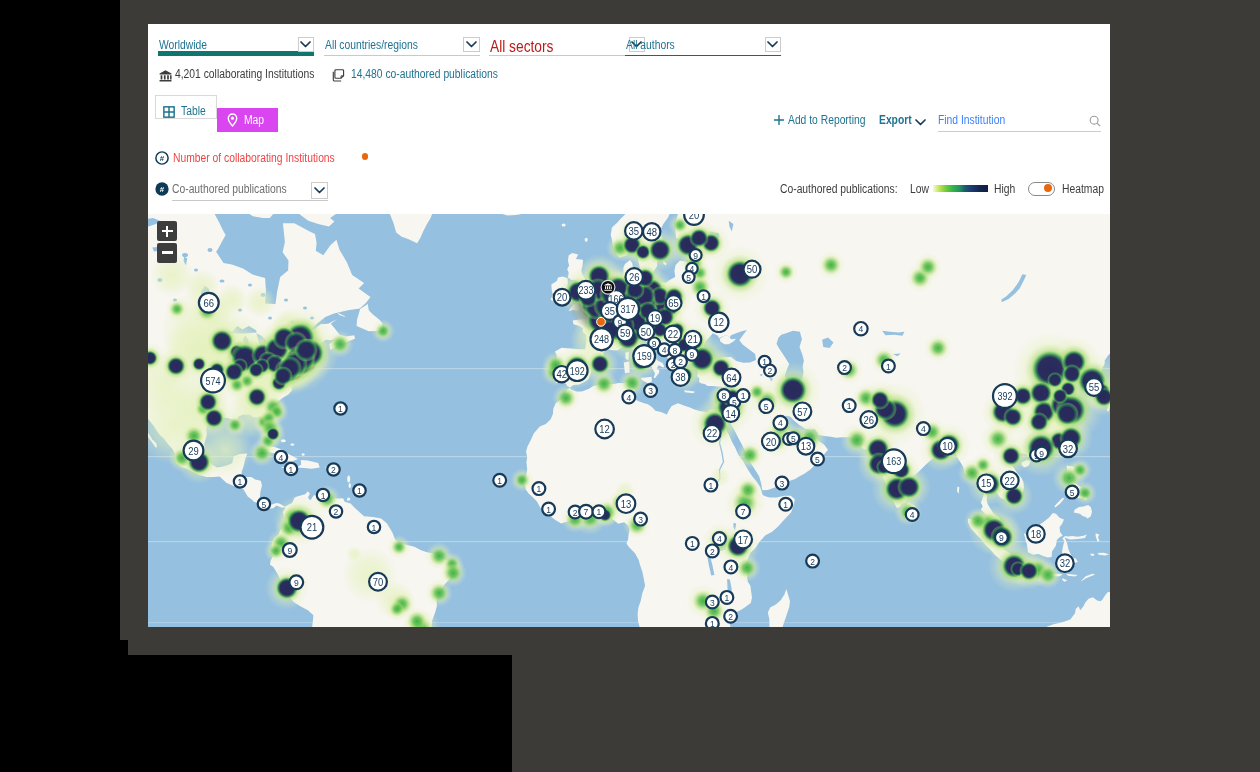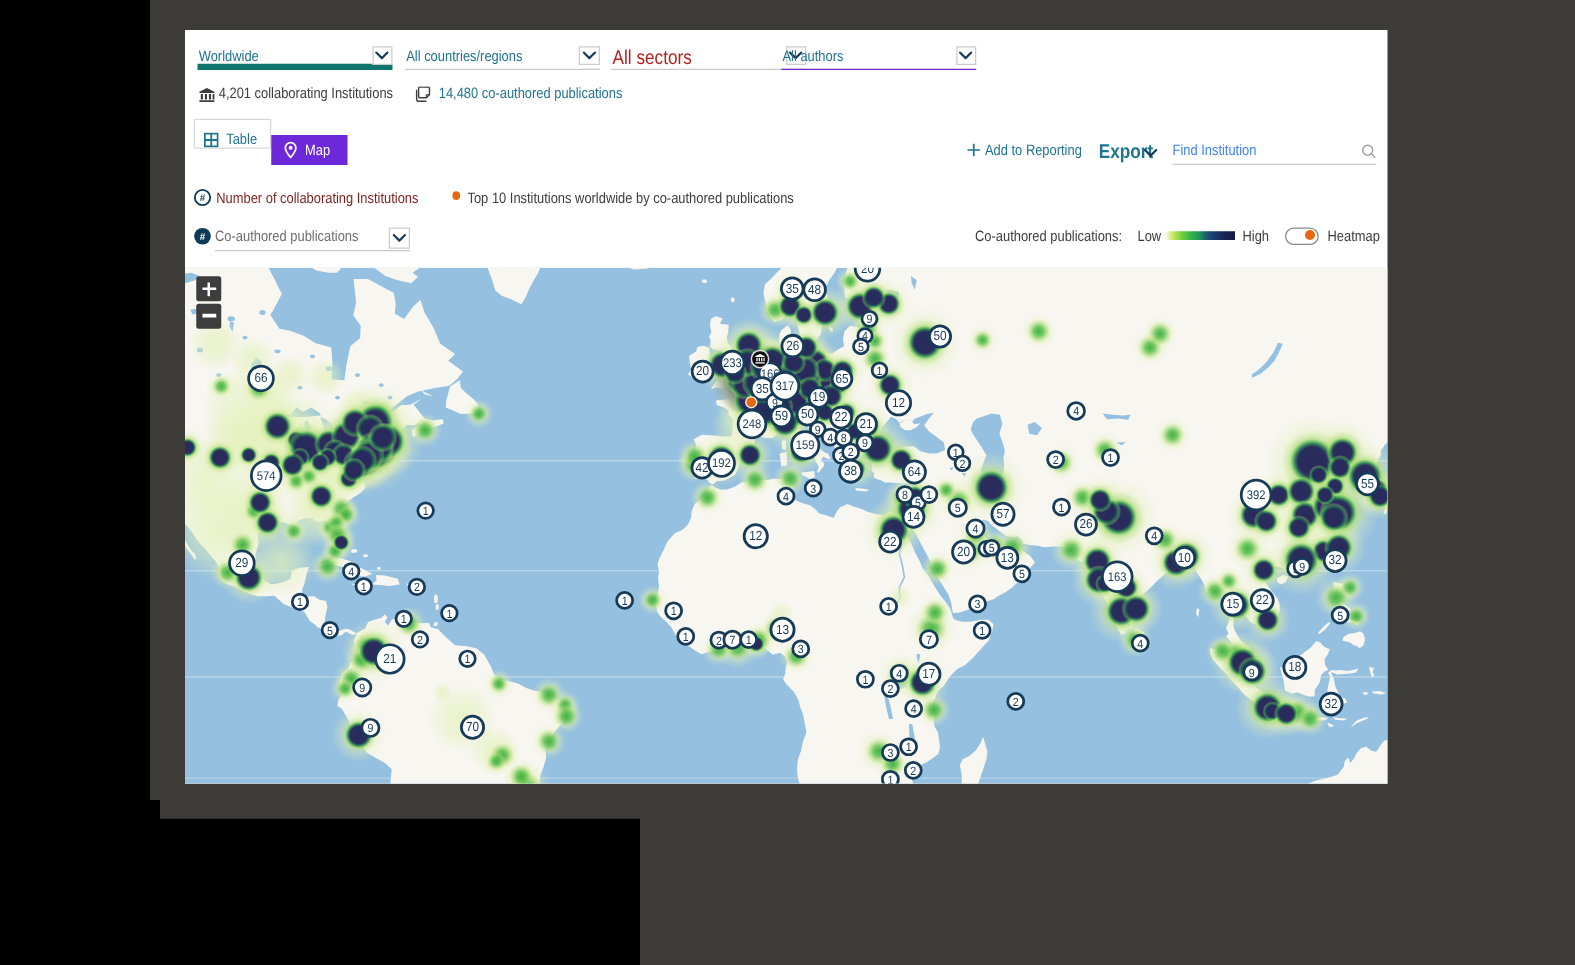--- a/index.html
+++ b/index.html
@@ -54,57 +54,56 @@
     <div class="abs" style="left:202.5px;top:43px;font-size:12px;color:#1e7391"><span class="t">14,480 co-authored publications</span></div>
     <div class="abs" style="left:7px;top:71px;width:62px;height:24px;border:1px solid #d9d9d9;background:#fff;display:flex;align-items:flex-end;justify-content:center;gap:6px">
       <svg width="12" height="12" viewBox="0 0 14 14" style="display:block">
         <g fill="none" stroke="#1e7391" stroke-width="1.7">
           <rect x="1" y="1" width="12" height="12"></rect>
           <path d="M7 1 v12 M1 7 h12"></path>
         </g>
       </svg>
       <span style="font-size:12px;color:#1e7391"><span class="t">Table</span></span>
     </div>
-    <div class="abs" style="left:69px;top:83.5px;width:61px;height:24px;background:#6d28d9;display:flex;align-items:center;justify-content:center;gap:6px">
+    <div class="abs" style="left:69px;top:83.5px;width:61px;height:24px;background:#d946ef;display:flex;align-items:center;justify-content:center;gap:6px">
       <svg width="11" height="14" viewBox="0 0 12 15" style="display:block">
         <path d="M6 1 a4.6 4.6 0 0 1 4.6 4.6 C10.6 8.8 6 14 6 14 S1.4 8.8 1.4 5.6 A4.6 4.6 0 0 1 6 1 Z" fill="none" stroke="#fff" stroke-width="1.5"></path>
         <circle cx="6" cy="5.5" r="1.7" fill="#fff"></circle>
       </svg>
       <span style="font-size:12px;color:#fff"><span class="t">Map</span></span>
     </div>
     <div class="abs" style="left:625px;top:89.5px">
       <svg width="12" height="12" viewBox="0 0 13 13" style="display:block">
         <path d="M6.5 1 v11 M1 6.5 h11" stroke="#1e7391" stroke-width="1.5"></path>
       </svg>
     </div>
     <div class="abs" style="left:640px;top:88.5px;font-size:12px;color:#1e7391"><span class="t">Add to Reporting</span></div>
-    <div class="abs" style="left:731px;top:88.5px;font-size:16px;font-weight:bold;color:#1e7391"><span class="t">Export</span></div>
+    <div class="abs" style="left:731px;top:88.5px;font-size:12px;font-weight:bold;color:#1e7391"><span class="t">Export</span></div>
     <div class="abs" style="left:767px;top:95px">
       <svg width="11" height="7" viewBox="0 0 11 7" style="display:block">
         <path d="M1 1 L5.5 5.5 L10 1" fill="none" stroke="#173a58" stroke-width="1.7" stroke-linecap="round" stroke-linejoin="round"></path>
       </svg>
     </div>
     <div class="abs" style="left:789.5px;top:87px;width:163px;height:20.5px;border-bottom:1px solid #ccc">
       <div class="abs" style="left:0;top:2px;font-size:12px;color:#3b82f6"><span class="t">Find Institution</span></div>
       <div class="abs" style="right:0px;top:4px">
         <svg width="12" height="12" viewBox="0 0 14 14" style="display:block">
           <circle cx="6" cy="6" r="4.6" fill="none" stroke="#9a9a9a" stroke-width="1.3"></circle>
           <path d="M9.4 9.4 L13 13" stroke="#9a9a9a" stroke-width="1.3"></path>
         </svg>
       </div>
     </div>
     <div class="abs" style="left:6.5px;top:126.5px">
       <svg width="14" height="14" viewBox="0 0 16 16" style="display:block">
         <circle cx="8" cy="8" r="7" fill="#fff" stroke="#0d3a56" stroke-width="1.7"></circle>
         <text x="8" y="8.6" font-size="9" font-weight="bold" fill="#0d3a56" text-anchor="middle" dominant-baseline="central" font-family="Liberation Sans,sans-serif">#</text>
       </svg>
     </div>
-    <div class="abs" style="left:25px;top:126.5px;font-size:12px;color:#7f1d1d"><span class="t">Number of collaborating Institutions</span></div>
+    <div class="abs" style="left:25px;top:126.5px;font-size:12px;color:#ef4444"><span class="t">Number of collaborating Institutions</span></div>
     <div class="abs" style="left:213.5px;top:129.3px;width:6.5px;height:6.5px;border-radius:50%;background:#e8680f"></div>
-    <div class="abs" style="left:225.8px;top:126.5px;font-size:12px;color:#3c3c3c"><span class="t">Top 10 Institutions worldwide by co-authored publications</span></div>
     <div class="abs" style="left:6.5px;top:157.5px">
       <svg width="14" height="14" viewBox="0 0 16 16" style="display:block">
         <circle cx="8" cy="8" r="7.6" fill="#0d3a56"></circle>
         <text x="8" y="8.6" font-size="9" font-weight="bold" fill="#fff" text-anchor="middle" dominant-baseline="central" font-family="Liberation Sans,sans-serif">#</text>
       </svg>
     </div>
     <div class="abs" style="left:24.4px;top:158px;font-size:12px;color:#6e6e6e"><span class="t">Co-authored publications</span></div>
     <div class="abs" style="left:163px;top:157.5px;width:17px;height:17px;border:1px solid #ccc;background:#fff;display:flex;align-items:center;justify-content:center">
       <svg width="11" height="7" viewBox="0 0 11 7" style="display:block">
         <path d="M1 1 L5.5 5.5 L10 1" fill="none" stroke="#173a58" stroke-width="1.7" stroke-linecap="round" stroke-linejoin="round"></path>

